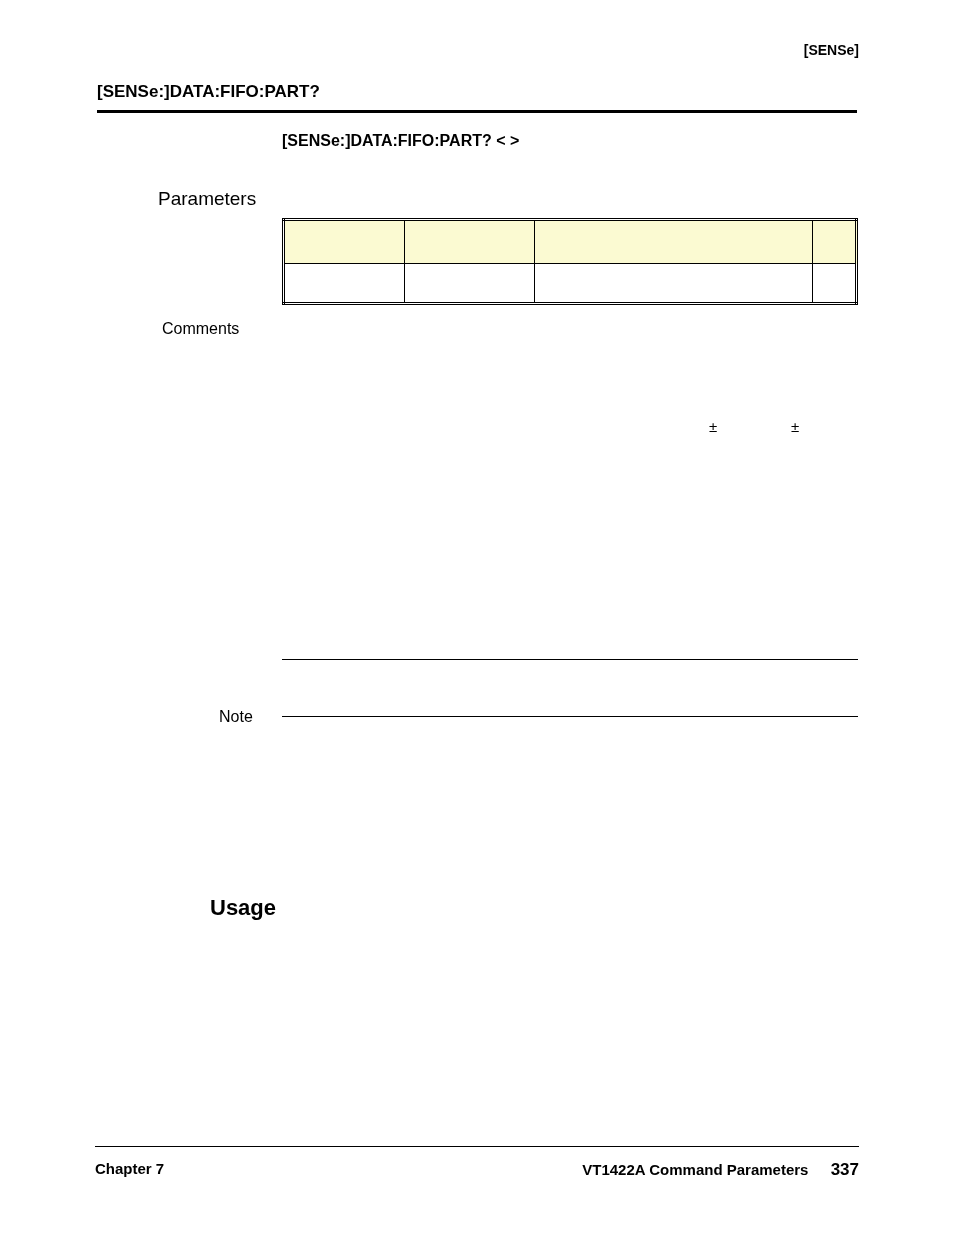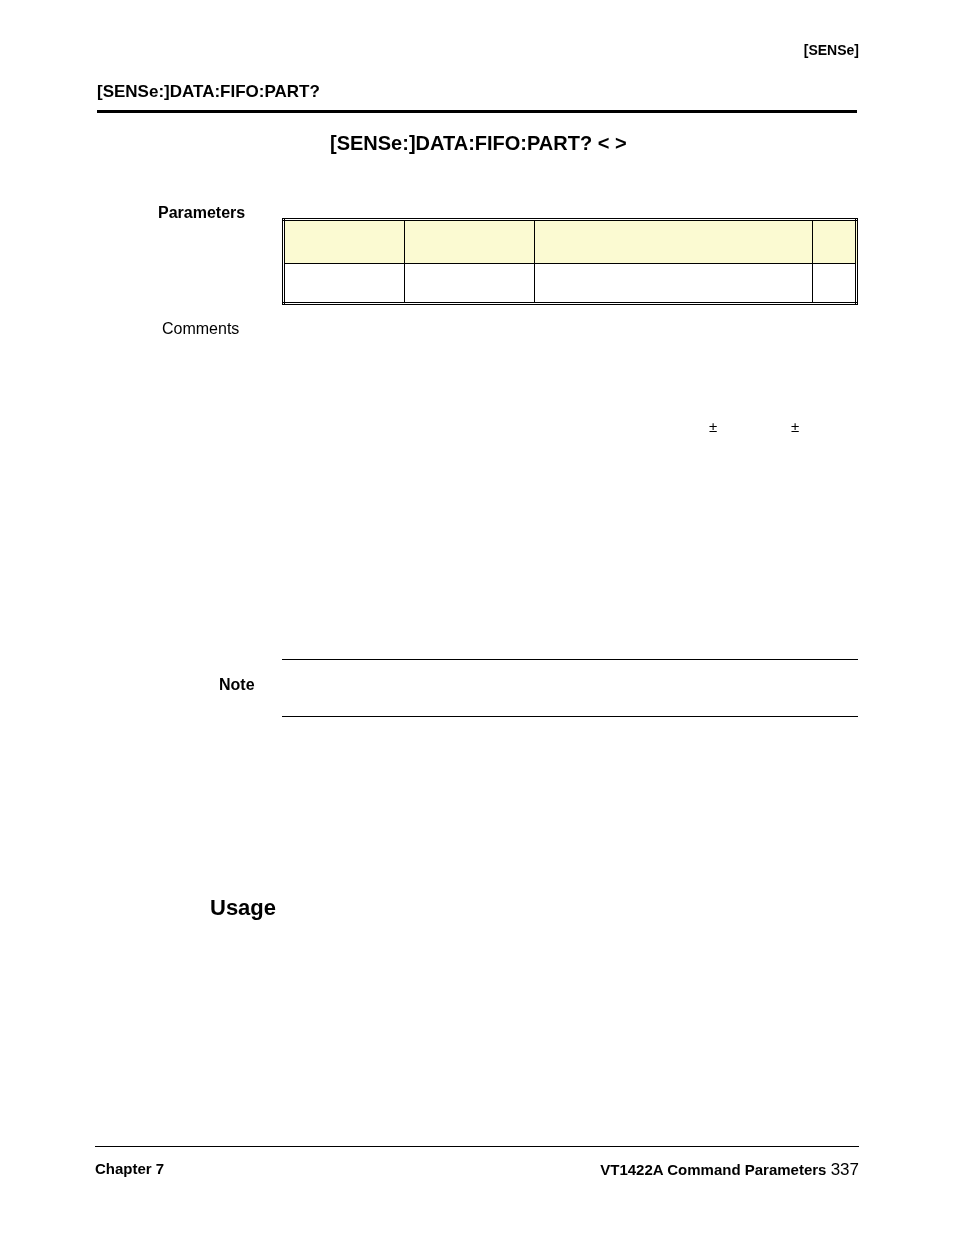--- a/index.html
+++ b/index.html
@@ -35,29 +35,28 @@
       left: 97px;
       width: 760px;
       height: 3px;
       background: #000;
     }
     .syntax-line {
       position: absolute;
       top: 132px;
       left: 282px;
       font-weight: bold;
-      font-size: 20px;
-      margin-left: 48px;
+      font-size: 16px;
     }
     .parameters-label {
       position: absolute;
-      top: 204px;
+      top: 188px;
       left: 158px;
-      font-weight: bold;
-      font-size: 16px;
+      font-weight: normal;
+      font-size: 19px;
     }
     .param-table {
       position: absolute;
       top: 218px;
       left: 282px;
       width: 576px;
       border-collapse: collapse;
       border: 3px double #000;
     }
     .param-table td {
@@ -96,23 +95,23 @@
     .note-rule-top {
       position: absolute;
       top: 659px;
       left: 282px;
       width: 576px;
       height: 1px;
       background: #000;
     }
     .note-label {
       position: absolute;
-      top: 676px;
+      top: 708px;
       left: 219px;
-      font-weight: bold;
+      font-weight: normal;
       font-size: 16px;
     }
     .note-rule-bottom {
       position: absolute;
       top: 716px;
       left: 282px;
       width: 576px;
       height: 1px;
       background: #000;
     }
@@ -139,22 +138,23 @@
       font-size: 15px;
     }
     .footer-right {
       position: absolute;
       top: 1160px;
       right: 95px;
       font-weight: bold;
       font-size: 15px;
     }
     .footer-page {
-      font-weight: normal;
+      font-weight: bold;
       font-size: 17px;
+      margin-left: 18px;
     }
   </style>
 </head>
 <body>
 
 <div class="sense-header">[SENSe]</div>
 
 <div class="main-heading">[SENSe:]DATA:FIFO:PART?</div>
 <div class="heading-rule"></div>
 

